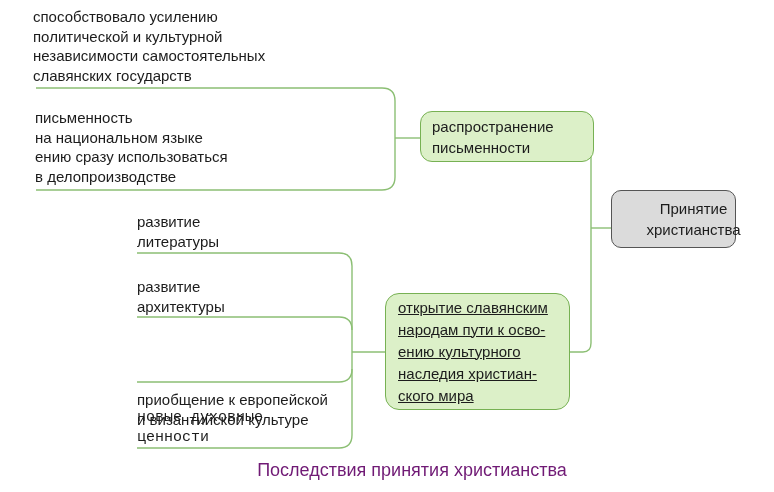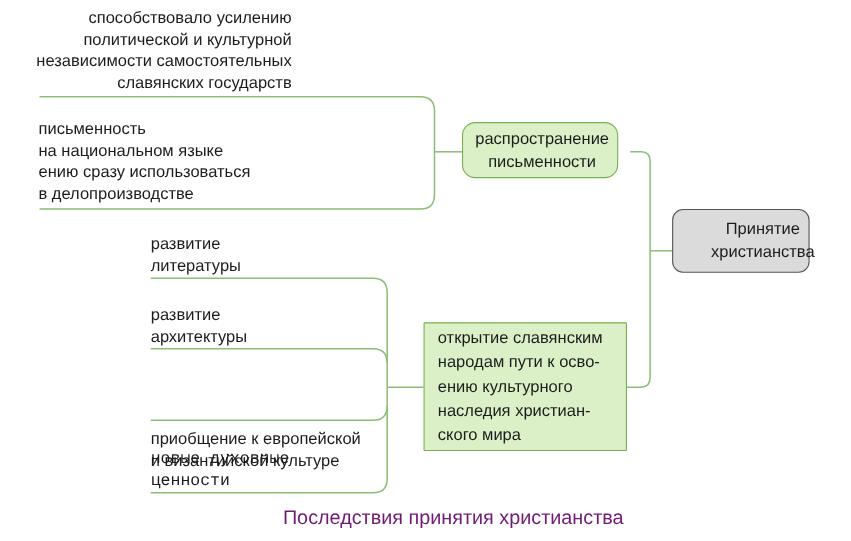--- a/index.html
+++ b/index.html
@@ -42,23 +42,24 @@
     display: flex;
     align-items: center;
   }
   .node-green {
     background: #dcf0c8;
     border: 1.5px solid #77b153;
     border-radius: 12px;
     padding-left: 11px;
   }
   .node-heritage {
-    border-radius: 1px;
+    border-radius: 14px;
     line-height: 22px;
     padding-left: 12px;
+    text-decoration: underline;
   }
   .node-gray {
     background: #dbdbdb;
     border: 1.5px solid #555555;
     border-radius: 10px;
     justify-content: center;
     text-align: center;
     padding-left: 40px;
   }
   .caption {
@@ -80,21 +81,21 @@
     <path d="M36,88 H382 Q395,88 395,101 V177 Q395,190 382,190 H36"></path>
     <path d="M395,138 H420"></path>
     <path d="M573,138 H583 Q591,138 591,147 V343 Q591,352 583,352 H570"></path>
     <path d="M591,228 H611"></path>
     <path d="M137,253 H339 Q352,253 352,266 V435 Q352,448 339,448 H137"></path>
     <path d="M137,317 H339 Q352,317 352,330"></path>
     <path d="M137,382 H339 Q352,382 352,369"></path>
     <path d="M352,352 H385"></path>
   </svg>
 
-  <div class="txt" style="left:33px; top:7px;text-align:right;">способствовало усилению
+  <div class="txt" style="left:33px; top:7px;">способствовало усилению
 политической и культурной
 независимости самостоятельных
 славянских государств</div>
 
   <div class="txt" style="left:35px; top:108px;">письменность
 на национальном языке
 ению сразу использоваться
 в делопроизводстве</div>
 
   <div class="txt" style="left:137px; top:212px; line-height:20px;">развитие
@@ -102,21 +103,21 @@
 
   <div class="txt" style="left:137px; top:277px; line-height:20px;">развитие
 архитектуры</div>
 
   <div class="txt" style="left:137px; top:342px; line-height:20px;margin-top:48px;">приобщение к европейской
 и византийской культуре</div>
 
   <div class="txt" style="left:137px; top:408px; line-height:20px;font-family:Liberation Mono, monospace;">новые духовные
 ценности</div>
 
-  <div class="node node-green" style="left:420px; top:111px; width:142px; height:51px;text-align:center;">распространение
+  <div class="node node-green" style="left:420px; top:111px; width:174px; height:51px;">распространение
 письменности</div>
 
   <div class="node node-green node-heritage" style="left:385px; top:293px; width:185px; height:117px;">открытие славянским
 народам пути к осво-
 ению культурного
 наследия христиан-
 ского мира</div>
 
   <div class="node node-gray" style="left:611px; top:190px; width:125px; height:58px;">Принятие
 христианства</div>

